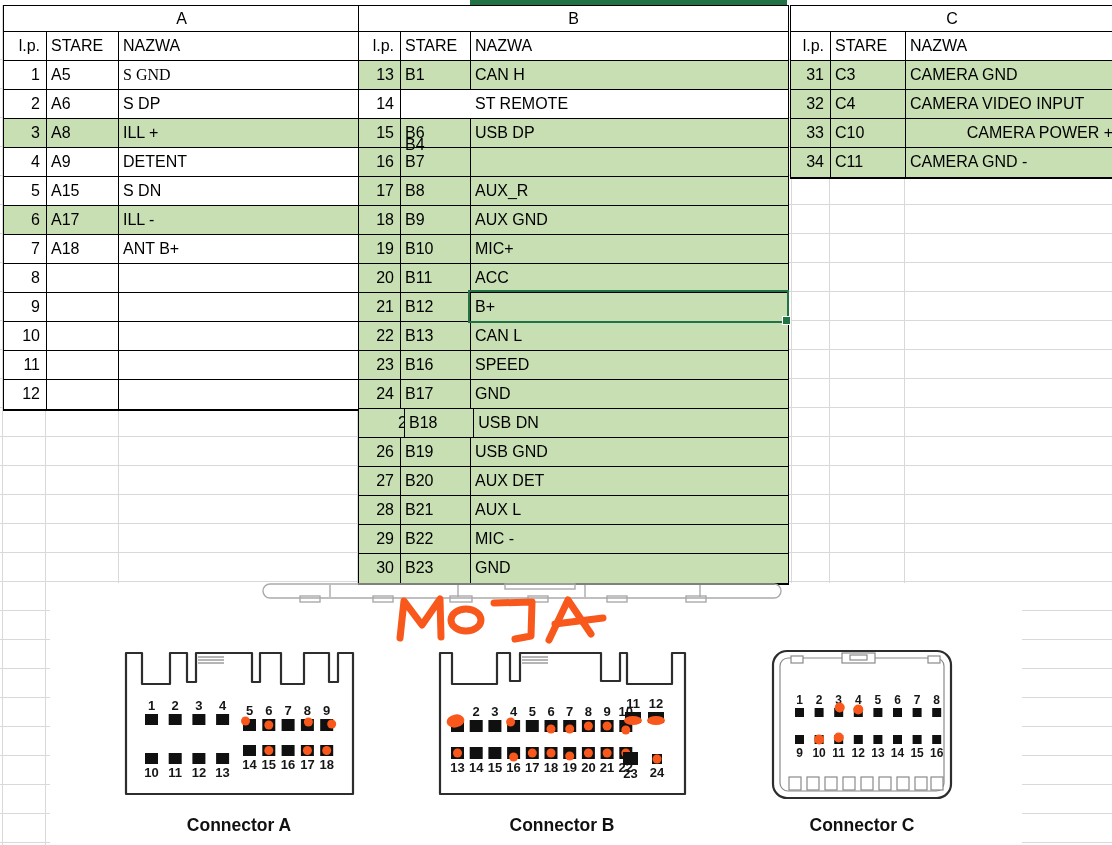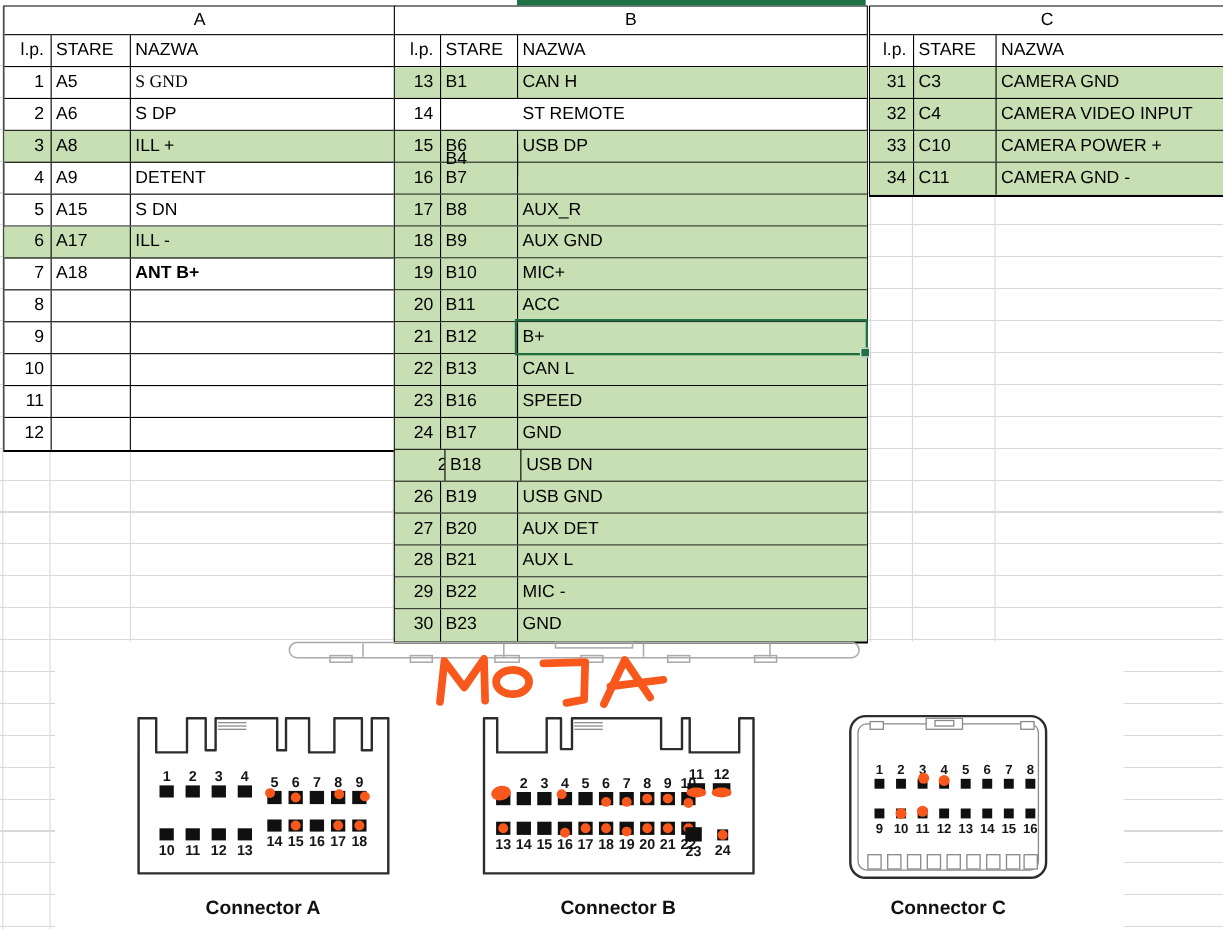--- a/index.html
+++ b/index.html
@@ -89,21 +89,21 @@
           <div class="tb-cell c2" style="width: 240px;">S DN</div>
         </div>
         <div class="tb-row green">
           <div class="tb-cell c0" style="width: 43px;">6</div>
           <div class="tb-cell c1" style="width: 72px;">A17</div>
           <div class="tb-cell c2" style="width: 240px;">ILL -</div>
         </div>
         <div class="tb-row">
           <div class="tb-cell c0" style="width: 43px;">7</div>
           <div class="tb-cell c1" style="width: 72px;">A18</div>
-          <div class="tb-cell c2" style="width: 240px; font-weight: bold;">ANT B+</div>
+          <div class="tb-cell c2" style="width: 240px;">ANT B+</div>
         </div>
         <div class="tb-row">
           <div class="tb-cell c0" style="width: 43px;">8</div>
           <div class="tb-cell c1" style="width: 72px;"></div>
           <div class="tb-cell c2" style="width: 240px;"></div>
         </div>
         <div class="tb-row">
           <div class="tb-cell c0" style="width: 43px;">9</div>
           <div class="tb-cell c1" style="width: 72px;"></div>
           <div class="tb-cell c2" style="width: 240px;"></div>
@@ -234,21 +234,21 @@
           <div class="tb-cell c2" style="width: 207px;">CAMERA GND</div>
         </div>
         <div class="tb-row green">
           <div class="tb-cell c0" style="width: 40px;">32</div>
           <div class="tb-cell c1" style="width: 75px;">C4</div>
           <div class="tb-cell c2" style="width: 207px;">CAMERA VIDEO INPUT</div>
         </div>
         <div class="tb-row green">
           <div class="tb-cell c0" style="width: 40px;">33</div>
           <div class="tb-cell c1" style="width: 75px;">C10</div>
-          <div class="tb-cell c2" style="width: 207px;">CAMERA POWER +</div>
+          <div class="tb-cell c2" style="width: 207px; text-align: right;">CAMERA POWER +</div>
         </div>
         <div class="tb-row green">
           <div class="tb-cell c0" style="width: 40px;">34</div>
           <div class="tb-cell c1" style="width: 75px;">C11</div>
           <div class="tb-cell c2" style="width: 207px;">CAMERA GND -</div>
         </div>
       </div>
     </div>
 
   <div id="col-indicator"></div>

